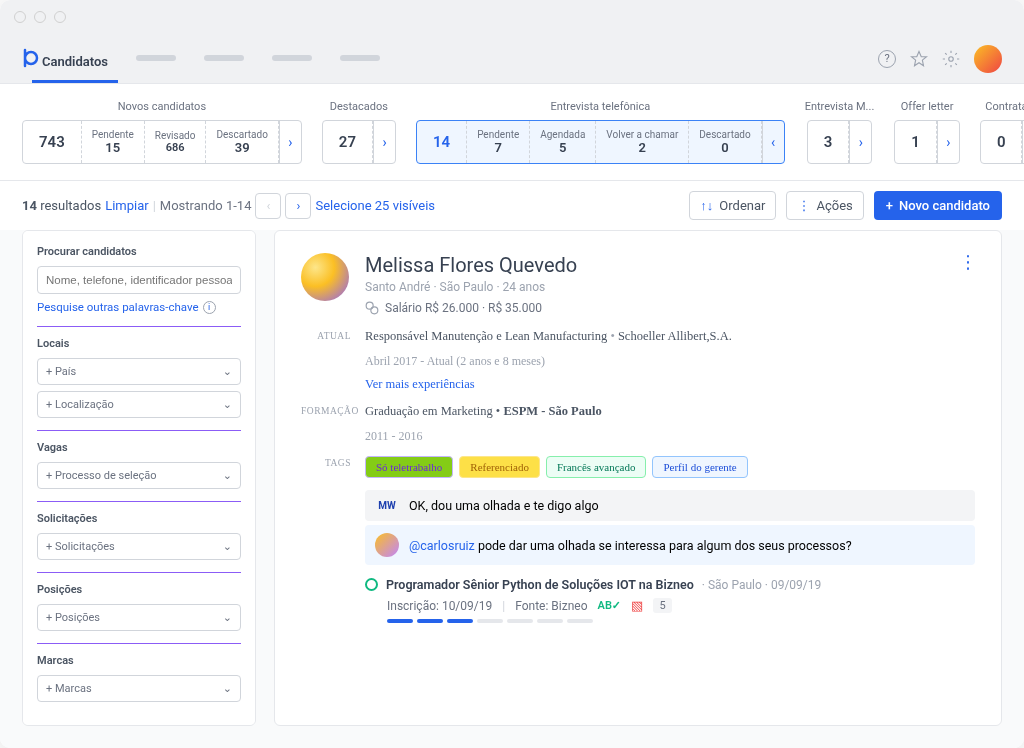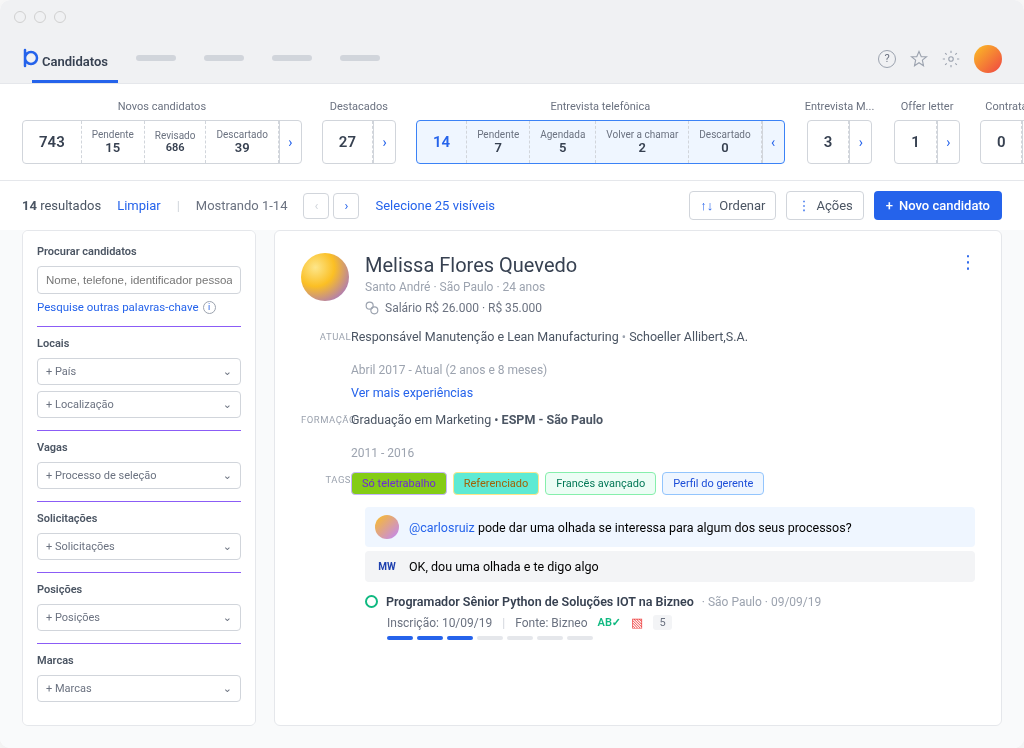--- a/index.html
+++ b/index.html
@@ -26,21 +26,21 @@
   .stage-box.active { border-color: #3b82f6; background: #eff6ff; }
   .stage-cell { padding: 4px 10px; display: flex; flex-direction: column; align-items: center; justify-content: center; border-right: 1px dashed #d1d5db; }
   .stage-cell:last-child { border-right: none; }
   .stage-cell.single { padding: 0 16px; }
   .stage-val { font-size: 15px; font-weight: 600; color: #374151; }
   .stage-val.active { color: #2563eb; }
   .stage-sub { font-size: 10px; color: #6b7280; }
   .stage-chev { width: 22px; display: flex; align-items: center; justify-content: center; color: #2563eb; font-size: 14px; border-left: 1px solid #d1d5db; cursor: pointer; }
   .stage-connector { width: 14px; border-top: 1px solid #d1d5db; align-self: center; margin-top: 18px; }
 
-  .controlbar { padding: 10px 22px; display: flex; align-items: center; gap: 16px; font-size: 13px; }
+  .controlbar { padding: 10px 22px; display: flex; align-items: center; gap: 4px; font-size: 13px; }
   .results-count { color: #4b5563; }
   .link-blue { color: #2563eb; cursor: pointer; }
   .divider-v { color: #d1d5db; }
   .showing { color: #6b7280; }
   .pager { display: flex; gap: 4px; }
   .pager-btn { width: 26px; height: 26px; border: 1px solid #d1d5db; border-radius: 4px; display: flex; align-items: center; justify-content: center; color: #2563eb; cursor: pointer; background: #fff; }
   .pager-btn.disabled { color: #d1d5db; }
   .cb-right { margin-left: auto; display: flex; gap: 10px; align-items: center; }
   .btn-outline { border: 1px solid #d1d5db; border-radius: 4px; padding: 6px 10px; background: #fff; color: #4b5563; font-size: 13px; cursor: pointer; display: flex; align-items: center; gap: 6px; }
   .btn-primary { border: none; border-radius: 4px; padding: 7px 12px; background: #2563eb; color: #fff; font-size: 13px; cursor: pointer; display: flex; align-items: center; gap: 6px; font-weight: 500; }
@@ -55,30 +55,30 @@
   .select { width: 100%; border: 1px solid #d1d5db; border-radius: 4px; padding: 6px 8px; font-size: 11px; color: #6b7280; display: flex; justify-content: space-between; align-items: center; margin-bottom: 6px; cursor: pointer; }
 
   .content { flex: 1; border: 1px solid #e5e7eb; border-radius: 6px; background: #fff; padding: 22px 26px; overflow-y: auto; position: relative; }
   .cand-header { display: flex; gap: 16px; margin-bottom: 14px; }
   .cand-avatar { width: 48px; height: 48px; border-radius: 50%; background: radial-gradient(circle at 30% 30%, #fde68a, #fbbf24 40%, #8b5cf6); flex-shrink: 0; }
   .cand-name { font-size: 20px; color: #374151; font-weight: 400; }
   .cand-meta { font-size: 12px; color: #9ca3af; margin-top: 3px; }
   .cand-salary { font-size: 12px; color: #6b7280; margin-top: 7px; display: flex; align-items: center; gap: 6px; }
   .kebab { position: absolute; top: 20px; right: 22px; color: #2563eb; cursor: pointer; font-size: 18px; letter-spacing: 2px; }
 
-  .field-row { display: flex; margin-bottom: 12px; font-size: 12.5px; }
+  .field-row { display: flex; gap: 14px; margin-bottom: 12px; font-size: 12.5px; font-family: Liberation Serif, serif; }
   .field-label { width: 50px; text-align: right; font-size: 9.5px; color: #9ca3af; text-transform: uppercase; letter-spacing: 0.5px; padding-top: 2px; flex-shrink: 0; }
   .field-body { flex: 1; color: #4b5563; }
-  .field-body .sub { color: #9ca3af; margin-top: 19px; font-size: 12px; }
+  .field-body .sub { color: #9ca3af; margin-top: 10px; font-size: 12px; }
   .more-link { color: #2563eb; font-size: 12.5px; cursor: pointer; margin-top: 8px; display: inline-block; }
 
   .tags { display: flex; gap: 6px; flex-wrap: wrap; }
   .tag { font-size: 11px; padding: 4px 10px; border-radius: 4px; border: 1px solid; }
   .tag-purple { border-color: #c4b5fd; background: #84cc16; color: #6d28d9; }
-  .tag-yellow { border-color: #fde68a; background: #5eead4; color: #a16207; }
+  .tag-yellow { border-color: #fde68a; background: #fde047; color: #a16207; }
   .tag-green  { border-color: #86efac; background: #ecfdf5; color: #047857; }
   .tag-blue   { border-color: #93c5fd; background: #eff6ff; color: #1d4ed8; }
 
   .comment { display: flex; gap: 10px; align-items: center; padding: 8px 10px; border-radius: 4px; font-size: 12.5px; margin-bottom: 4px; }
   .comment.bg { background: #f3f4f6; }
   .comment.bg-blue { background: #eff6ff; }
   .mw { font-size: 10px; font-weight: 700; color: #1e40af; width: 24px; text-align: center; }
   .comment-avatar { width: 24px; height: 24px; border-radius: 50%; background: linear-gradient(135deg,#fbbf24,#c084fc); flex-shrink: 0; }
   .mention { color: #2563eb; }
 
@@ -360,27 +360,27 @@
         <div class="field-label">TAGS</div>
         <div class="field-body tags">
           <span class="tag tag-purple">Só teletrabalho</span>
           <span class="tag tag-yellow">Referenciado</span>
           <span class="tag tag-green">Francês avançado</span>
           <span class="tag tag-blue">Perfil do gerente</span>
         </div>
       </div>
 
       <div style="padding-left:64px">
+        <div class="comment bg">
+          <span class="mw">MW</span>
+          <span>OK, dou uma olhada e te digo algo</span>
+        </div>
         <div class="comment bg-blue">
           <div class="comment-avatar"></div>
           <span><span class="mention">@carlosruiz</span><span> pode dar uma olhada se interessa para algum dos seus processos?</span></span>
-        </div>
-        <div class="comment bg">
-          <span class="mw">MW</span>
-          <span>OK, dou uma olhada e te digo algo</span>
         </div>
       </div>
 
       <div class="job-block">
         <div class="job-row1">
           <div class="ring"></div>
           <span class="job-title">Programador Sênior Python de Soluções IOT na Bizneo</span>
           <span class="job-meta">· São Paulo · 09/09/19</span>
         </div>
         <div class="job-row2">

